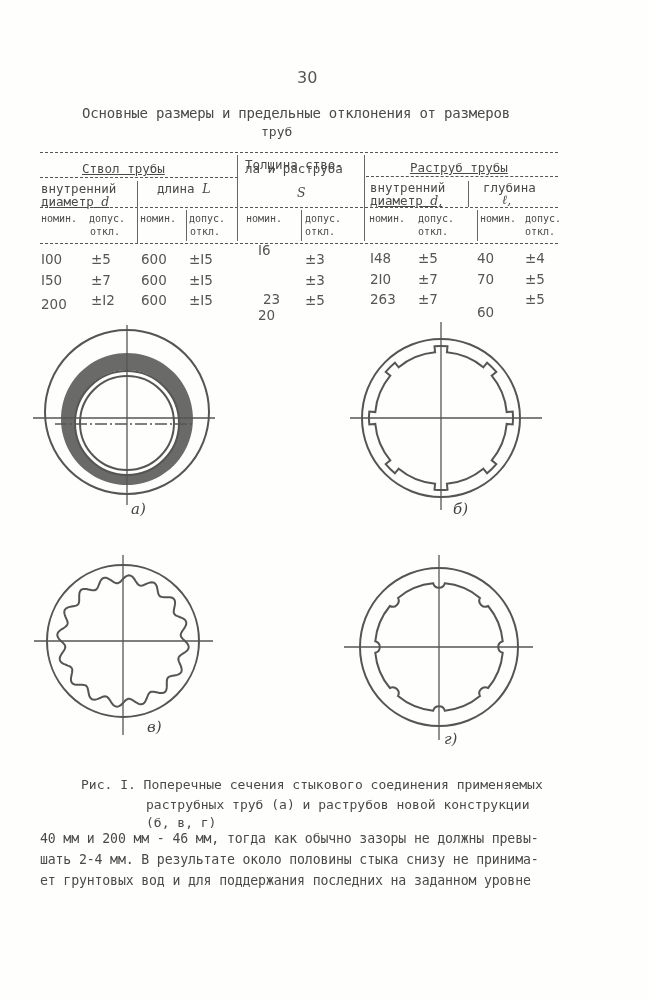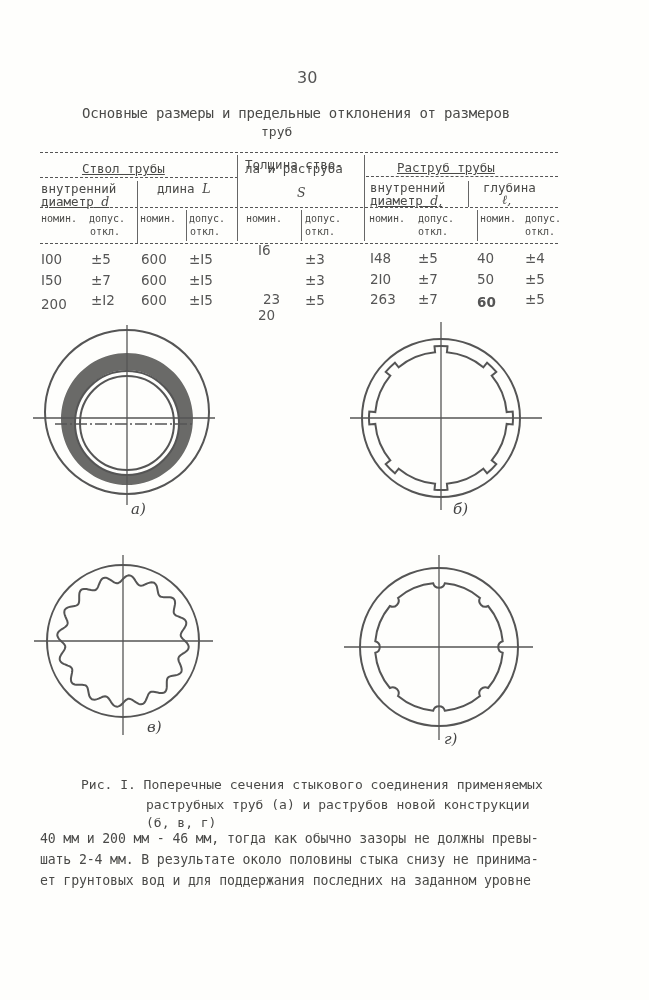--- a/index.html
+++ b/index.html
@@ -43,21 +43,21 @@
   <div class="vline" style="left:137px; top:181px; height:62px;"></div>
   <div class="vline" style="left:468px; top:181px; height:26px;"></div>
   <div class="vline" style="left:477px; top:210px; height:31px;"></div>
   <div class="vline" style="left:301px; top:210px; height:31px;"></div>
   <div class="vline" style="left:186px; top:210px; height:31px;"></div>
 
   <div class="th ul" style="left:82px; top:162px;">Ствол трубы</div>
   <div class="th" style="left:245px; top:158px;">Толщина ство-</div>
   <div class="th" style="left:245px; top:162px;">ла и раструба</div>
   <div class="th sym" style="left:297px; top:186px;">S</div>
-  <div class="th ul" style="left:397px; top:161px;">Раструб трубы</div>
+  <div class="th ul" style="left:410px; top:161px;">Раструб трубы</div>
 
   <div class="th" style="left:41px; top:182px;">внутренний</div>
   <div class="th ul" style="left:41px; top:195px;"><span>диаметр</span> <span class="sym">d</span></div>
   <div class="th" style="left:157px; top:182px;"><span>длина</span> <span class="sym">L</span></div>
   <div class="th" style="left:370px; top:181px;">внутренний</div>
   <div class="th ul" style="left:370px; top:194px;"><span>диаметр</span> <span class="sym">d,</span></div>
   <div class="th" style="left:483px; top:181px;">глубина</div>
   <div class="th sym" style="left:502px; top:193px;">ℓ,</div>
 
   <div class="th small" style="left:41px; top:212px;">номин.</div>
@@ -90,33 +90,33 @@
   </div>
   <div>
     <div class="cell" style="left:41px; top:272px;">I50</div>
     <div class="cell" style="left:91px; top:272px;">±7</div>
     <div class="cell" style="left:141px; top:272px;">600</div>
     <div class="cell" style="left:189px; top:272px;">±I5</div>
     <div class="cell" style="left:258px; top:271px;margin-top:36px;">20</div>
     <div class="cell" style="left:305px; top:272px;">±3</div>
     <div class="cell" style="left:370px; top:271px;">2I0</div>
     <div class="cell" style="left:418px; top:271px;">±7</div>
-    <div class="cell" style="left:477px; top:271px;">50</div>
+    <div class="cell" style="left:477px; top:271px;">70</div>
     <div class="cell" style="left:525px; top:271px;">±5</div>
   </div>
   <div>
     <div class="cell" style="left:41px; top:296px;">200</div>
     <div class="cell" style="left:91px; top:292px;">±I2</div>
     <div class="cell" style="left:141px; top:292px;">600</div>
     <div class="cell" style="left:189px; top:292px;">±I5</div>
     <div class="cell" style="left:263px; top:291px;">23</div>
     <div class="cell" style="left:305px; top:292px;">±5</div>
     <div class="cell" style="left:370px; top:291px;">263</div>
     <div class="cell" style="left:418px; top:291px;">±7</div>
-    <div class="cell" style="left:477px; top:294px;font-weight:bold;">60</div>
+    <div class="cell" style="left:477px; top:304px;">60</div>
     <div class="cell" style="left:525px; top:291px;">±5</div>
   </div>
 </div>
 
 <svg width="200" height="210" style="left:30px; top:320px;" viewBox="0 0 200 210">
   <g fill="none" stroke="#555" stroke-width="2">
     <circle cx="97" cy="92" r="82"></circle>
     <circle cx="97" cy="92" r="47"></circle>
   </g>
 

